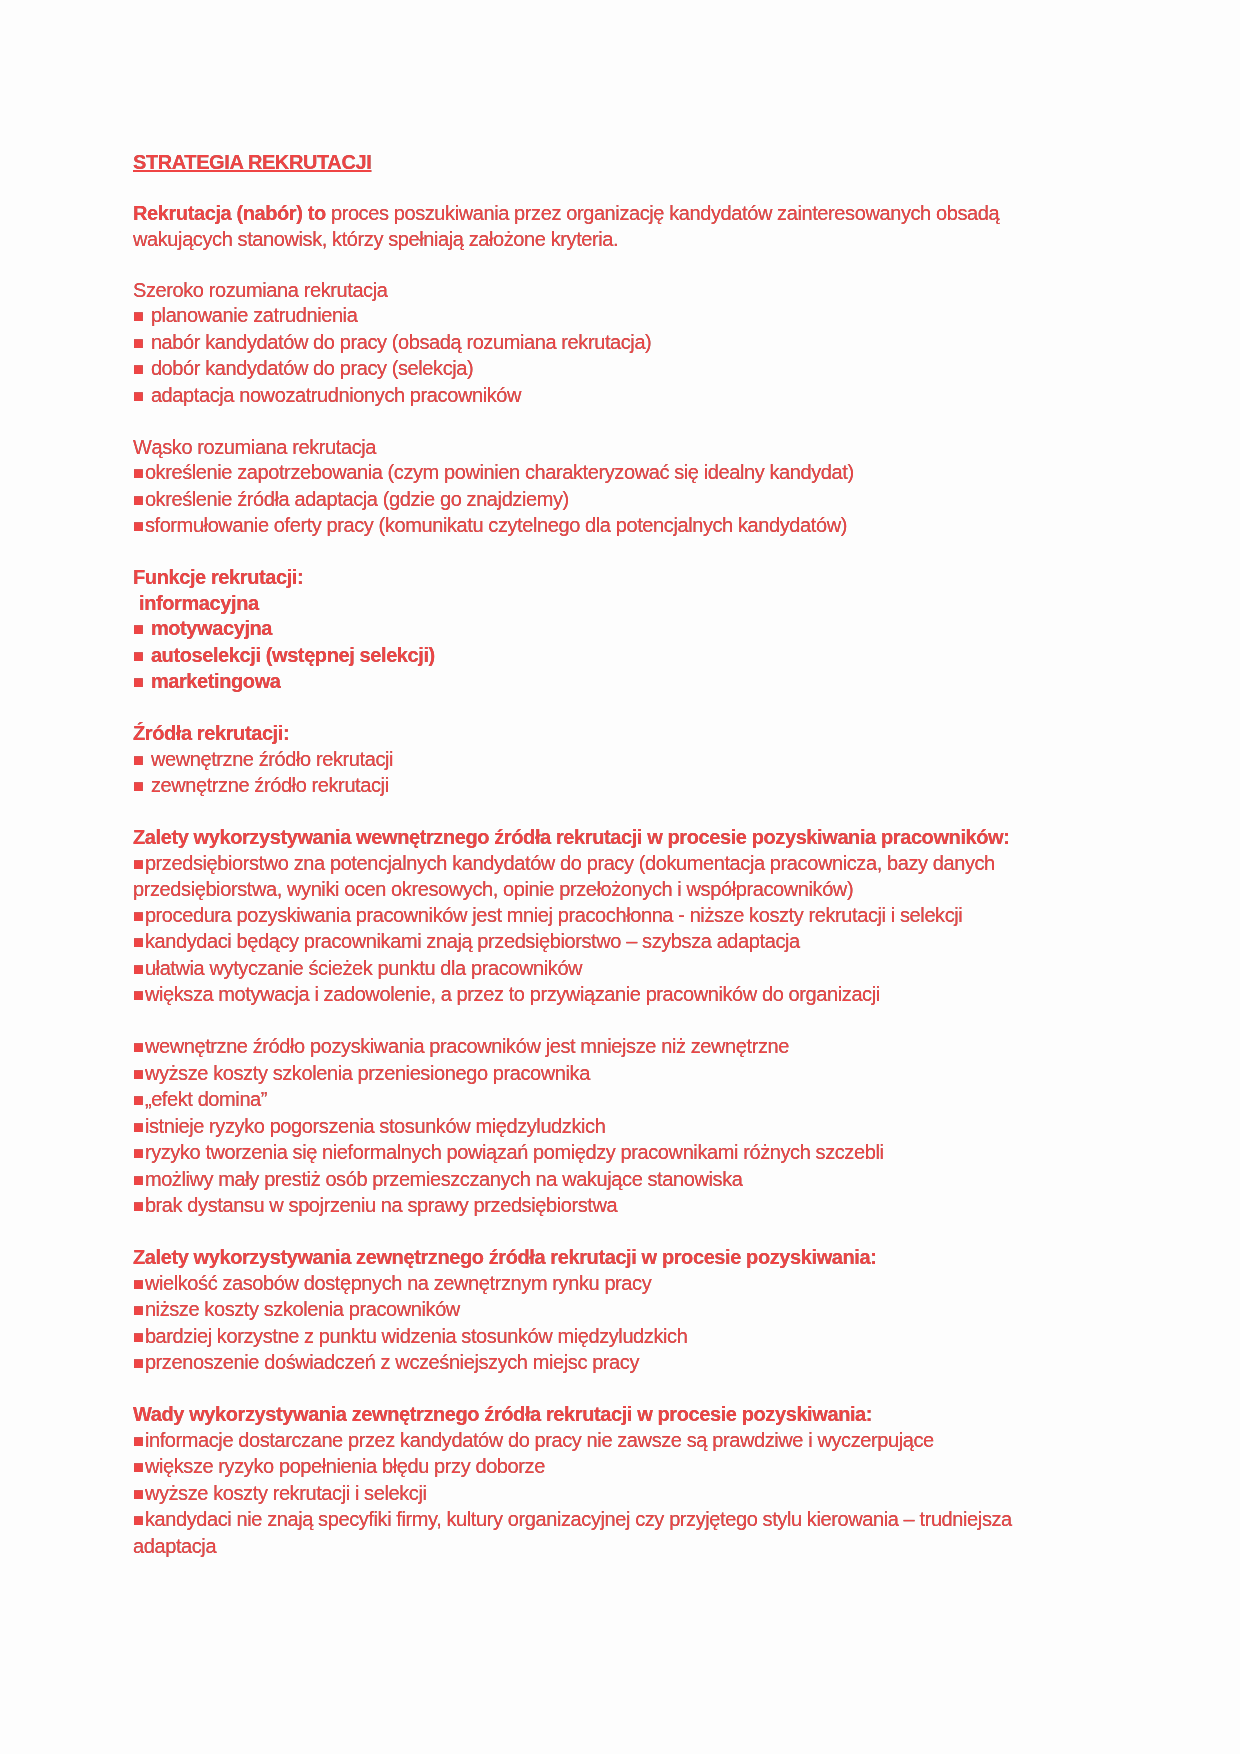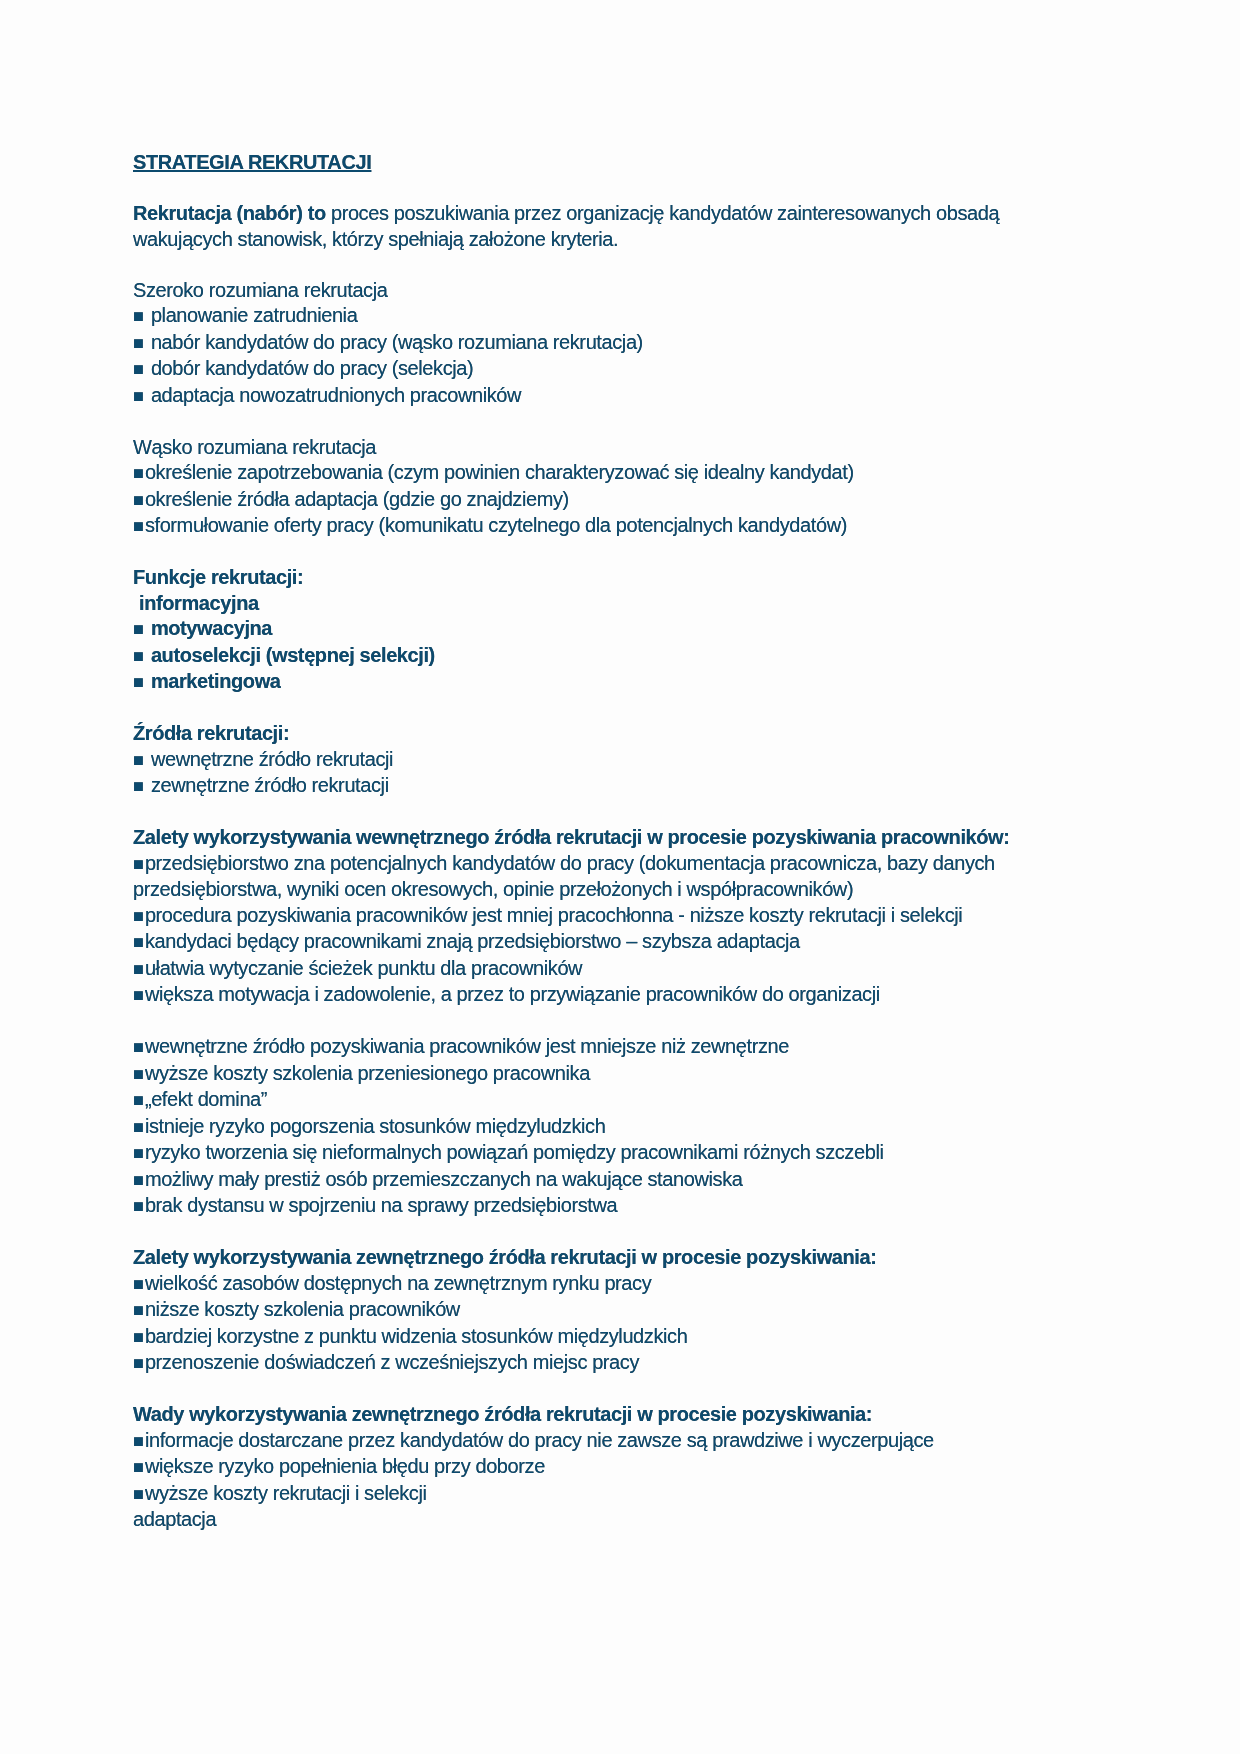--- a/index.html
+++ b/index.html
@@ -8,21 +8,21 @@
     width: 1240px;
     height: 1754px;
     margin: 0 auto;
     background: #fdfdfd;
     box-sizing: border-box;
     padding: 150px 95px 0 133px;
     font-family: "Liberation Sans", "DejaVu Sans", sans-serif;
     font-size: 20px;
     line-height: 25.5px;
     letter-spacing: -0.4px;
-    color: #0c4a6e;
+    color: #ef4444;
     text-shadow: 0 0 0.5px rgba(20,20,20,0.65);
     overflow: hidden;
   }
   .doc-title {
     font-weight: bold;
     text-decoration: underline;
     margin: 0 0 25.5px 0;
   }
   .intro { margin: 0 0 25.5px 0; }
   .line { display: block; white-space: nowrap; }
@@ -51,21 +51,21 @@
 
   <div class="intro">
     <span class="line"><b>Rekrutacja (nabór) to</b><span> proces poszukiwania przez organizację kandydatów zainteresowanych obsadą</span></span>
     <span class="line">wakujących stanowisk, którzy spełniają założone kryteria.</span>
   </div>
 
   <div id="sections">
       <div class="section">
         <div class="section-heading">Szeroko rozumiana rekrutacja</div>
         <div class="item-line"><span class="bullet bullet-gap">■</span><span>planowanie zatrudnienia</span></div>
-        <div class="item-line"><span class="bullet bullet-gap">■</span><span>nabór kandydatów do pracy (wąsko rozumiana rekrutacja)</span></div>
+        <div class="item-line"><span class="bullet bullet-gap">■</span><span>nabór kandydatów do pracy (obsadą rozumiana rekrutacja)</span></div>
         <div class="item-line"><span class="bullet bullet-gap">■</span><span>dobór kandydatów do pracy (selekcja)</span></div>
         <div class="item-line"><span class="bullet bullet-gap">■</span><span>adaptacja nowozatrudnionych pracowników</span></div>
       </div>
       <div class="section">
         <div class="section-heading">Wąsko rozumiana rekrutacja</div>
         <div class="item-line"><span class="bullet bullet-tight">■</span><span>określenie zapotrzebowania (czym powinien charakteryzować się idealny kandydat)</span></div>
         <div class="item-line"><span class="bullet bullet-tight">■</span><span>określenie źródła adaptacja (gdzie go znajdziemy)</span></div>
         <div class="item-line"><span class="bullet bullet-tight">■</span><span>sformułowanie oferty pracy (komunikatu czytelnego dla potencjalnych kandydatów)</span></div>
       </div>
       <div class="section">
@@ -103,16 +103,17 @@
         <div class="item-line"><span class="bullet bullet-tight">■</span><span>wielkość zasobów dostępnych na zewnętrznym rynku pracy</span></div>
         <div class="item-line"><span class="bullet bullet-tight">■</span><span>niższe koszty szkolenia pracowników</span></div>
         <div class="item-line"><span class="bullet bullet-tight">■</span><span>bardziej korzystne z punktu widzenia stosunków międzyludzkich</span></div>
         <div class="item-line"><span class="bullet bullet-tight">■</span><span>przenoszenie doświadczeń z wcześniejszych miejsc pracy</span></div>
       </div>
       <div class="section">
         <div class="section-heading heading-bold">Wady wykorzystywania zewnętrznego źródła rekrutacji w procesie pozyskiwania:</div>
         <div class="item-line"><span class="bullet bullet-tight">■</span><span>informacje dostarczane przez kandydatów do pracy nie zawsze są prawdziwe i wyczerpujące</span></div>
         <div class="item-line"><span class="bullet bullet-tight">■</span><span>większe ryzyko popełnienia błędu przy doborze</span></div>
         <div class="item-line"><span class="bullet bullet-tight">■</span><span>wyższe koszty rekrutacji i selekcji</span></div>
+        <div class="item-line"><span class="bullet bullet-tight">■</span><span>kandydaci nie znają specyfiki firmy, kultury organizacyjnej czy przyjętego stylu kierowania – trudniejsza</span></div>
         <div class="item-line"><span>adaptacja</span></div>
       </div>
     </div>
 </div>
 
 </body></html>

